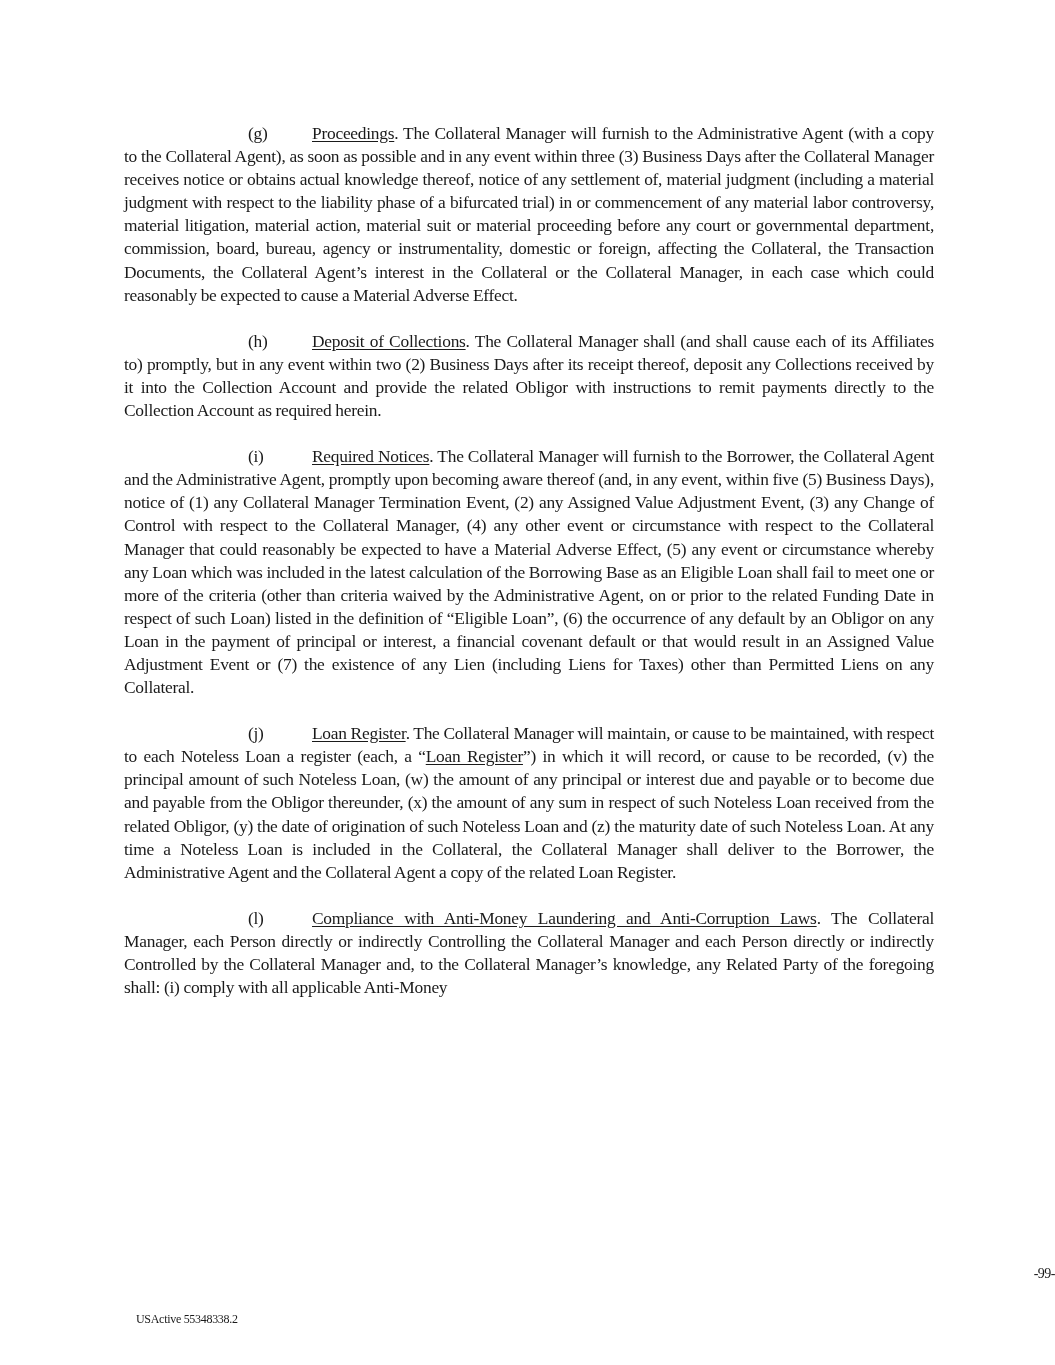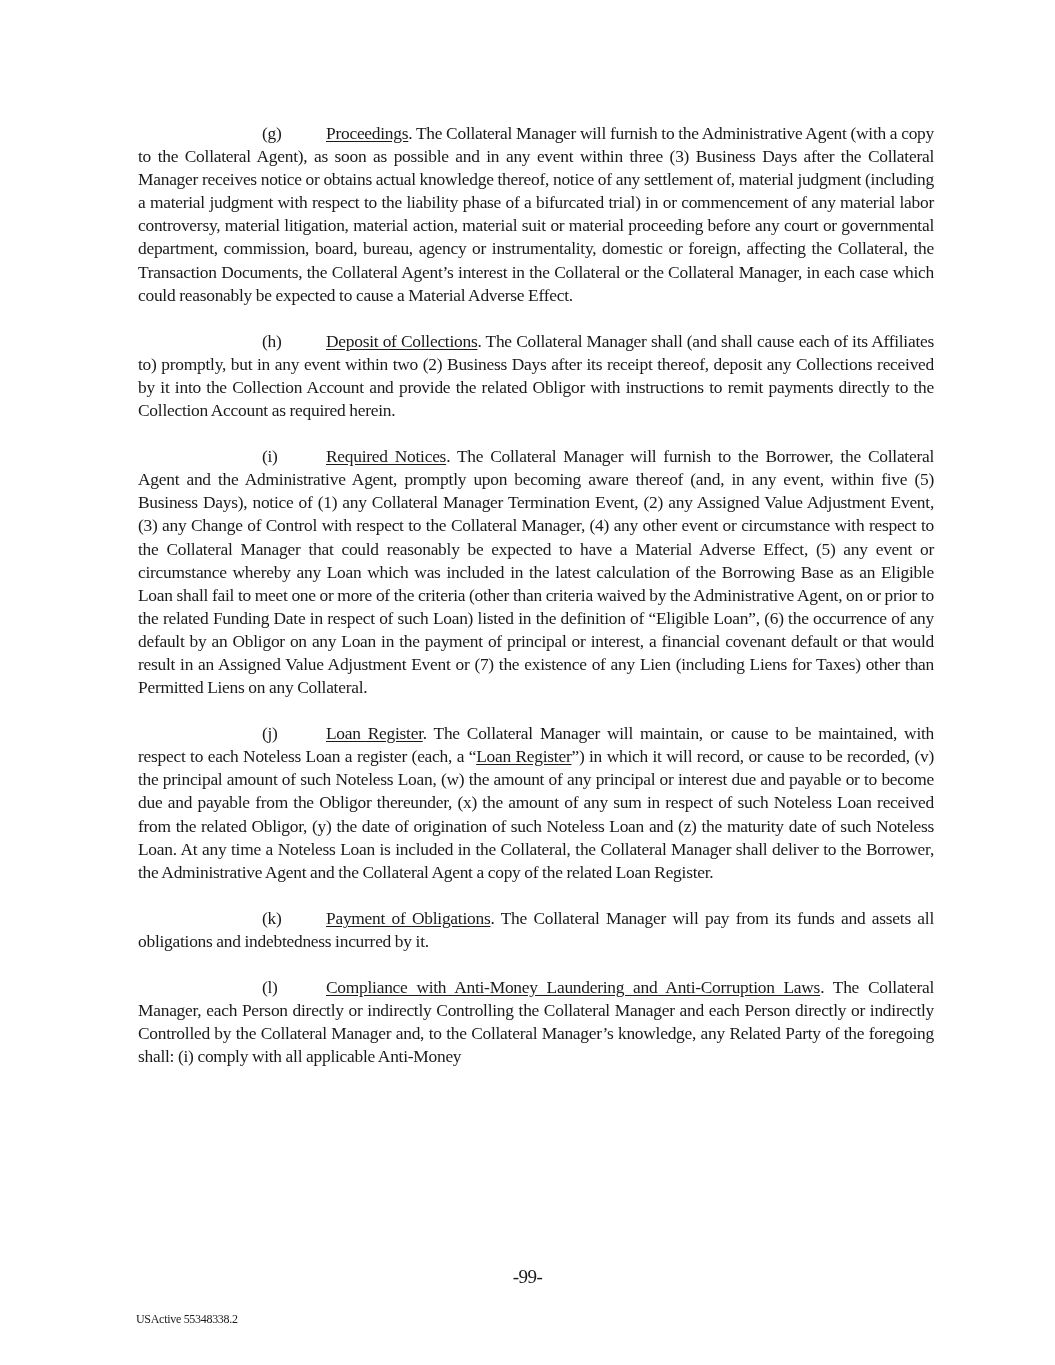--- a/index.html
+++ b/index.html
@@ -8,33 +8,33 @@
     font-family: "Liberation Serif", "DejaVu Serif", serif;
     color: #1a1a1a;
   }
   .page {
     position: absolute; left: 124px; top: 122px; width: 810px;
   }
   .para {
     font-size: 17.4px;
     line-height: 23.1px;
     text-align: justify;
-    margin: 0 0 23px 14px;
+    margin: 0 0 23px 0;
     letter-spacing: -0.25px;
     word-spacing: -0.3px;
   }
   .para .label {
     display: inline-block;
     margin-left: 124px;
     width: 64px;
   }
   .u { text-decoration: underline; text-underline-offset: 2px; }
   .footer-page {
     position: absolute; top: 1266px; left: 0; width: 1055px;
-    text-align: center; font-size: 19px; letter-spacing: -0.5px;
+    text-align: right; font-size: 14px; letter-spacing: -0.5px;
   }
   .footer-id {
     position: absolute; top: 1312px; left: 136px;
     font-size: 12px; letter-spacing: -0.3px;
   }
 </style>
 </head>
 <body>
 
 <div class="page">
@@ -48,23 +48,20 @@
   </p>
 
   <p class="para">
     <span class="label">(i)</span><span class="u">Required Notices</span><span>.</span><span>  The Collateral Manager will furnish to the Borrower, the Collateral Agent and the Administrative Agent, promptly upon becoming aware thereof (and, in any event, within five (5) Business Days), notice of (1) any Collateral Manager Termination Event, (2) any Assigned Value Adjustment Event, (3) any Change of Control with respect to the Collateral Manager, (4) any other event or circumstance with respect to the Collateral Manager that could reasonably be expected to have a Material Adverse Effect, (5) any event or circumstance whereby any Loan which was included in the latest calculation of the Borrowing Base as an Eligible Loan shall fail to meet one or more of the criteria (other than criteria waived by the Administrative Agent, on or prior to the related Funding Date in respect of such Loan) listed in the definition of “Eligible Loan”, (6) the occurrence of any default by an Obligor on any Loan in the payment of principal or interest, a financial covenant default or that would result in an Assigned Value Adjustment Event or (7) the existence of any Lien (including Liens for Taxes) other than Permitted Liens on any Collateral.</span>
   </p>
 
   <p class="para">
     <span class="label">(j)</span><span class="u">Loan Register</span><span>.</span><span>  The Collateral Manager will maintain, or cause to be maintained, with respect to each Noteless Loan a register (each, a “</span><span class="u">Loan Register</span><span>”) in which it will record, or cause to be recorded, (v) the principal amount of such Noteless Loan, (w) the amount of any principal or interest due and payable or to become due and payable from the Obligor thereunder, (x) the amount of any sum in respect of such Noteless Loan received from the related Obligor, (y) the date of origination of such Noteless Loan and (z) the maturity date of such Noteless Loan.  At any time a Noteless Loan is included in the Collateral, the Collateral Manager shall deliver to the Borrower, the Administrative Agent and the Collateral Agent a copy of the related Loan Register.</span>
   </p>
 
-  <p class="para">
-    <span class="label">(k)</span><span class="u">Payment of Obligations</span><span>.</span><span>  The Collateral Manager will pay from its funds and assets all obligations and indebtedness incurred by it.</span>
-  </p>
 
   <p class="para">
     <span class="label">(l)</span><span class="u">Compliance with Anti-Money Laundering and Anti-Corruption Laws</span><span>.</span><span>  The Collateral Manager, each Person directly or indirectly Controlling the Collateral Manager and each Person directly or indirectly Controlled by the Collateral Manager and, to the Collateral Manager’s knowledge, any Related Party of the foregoing shall: (i) comply with all applicable Anti-Money</span>
   </p>
 
 </div>
 
 <div class="footer-page">-99-</div>
 <div class="footer-id">USActive 55348338.2</div>
 

